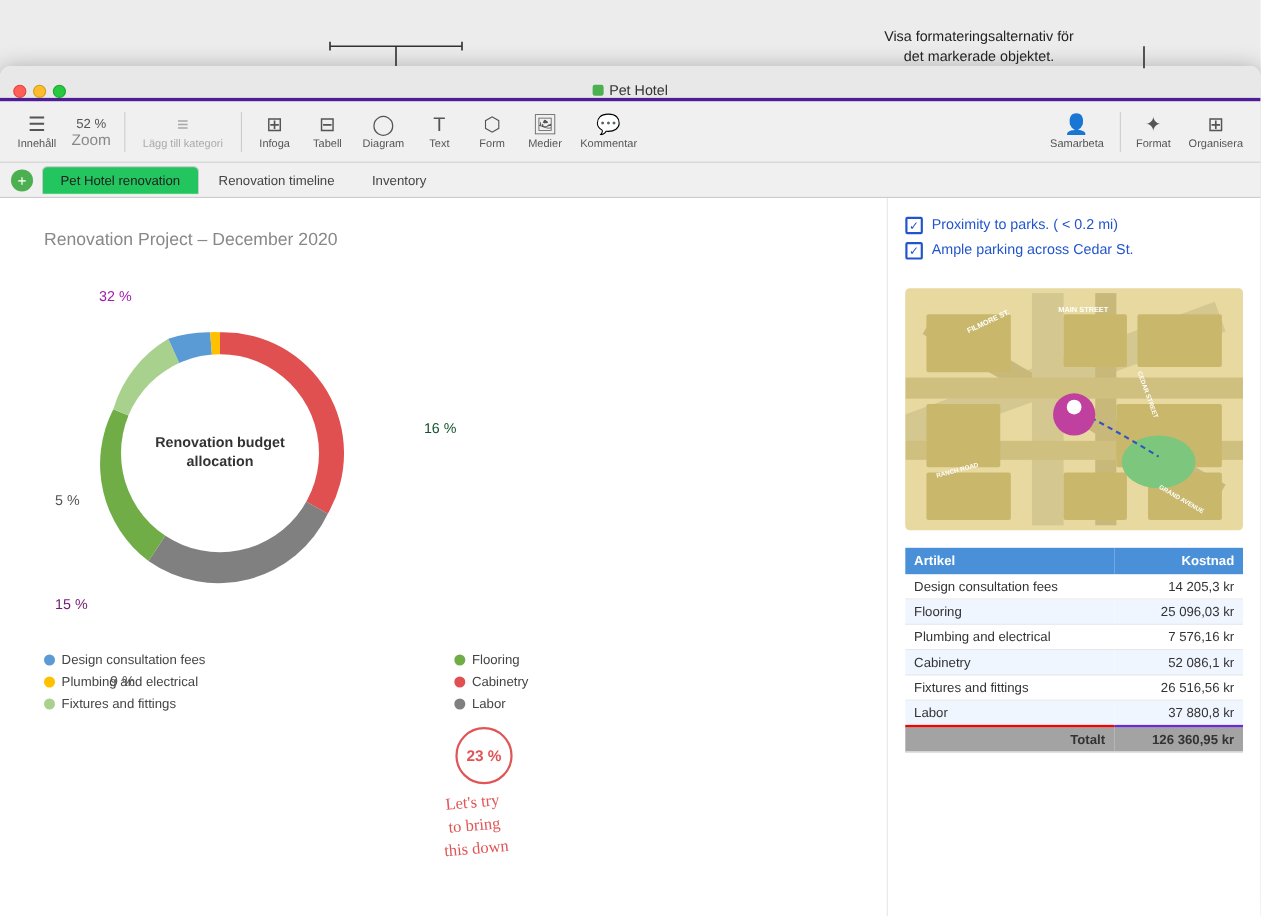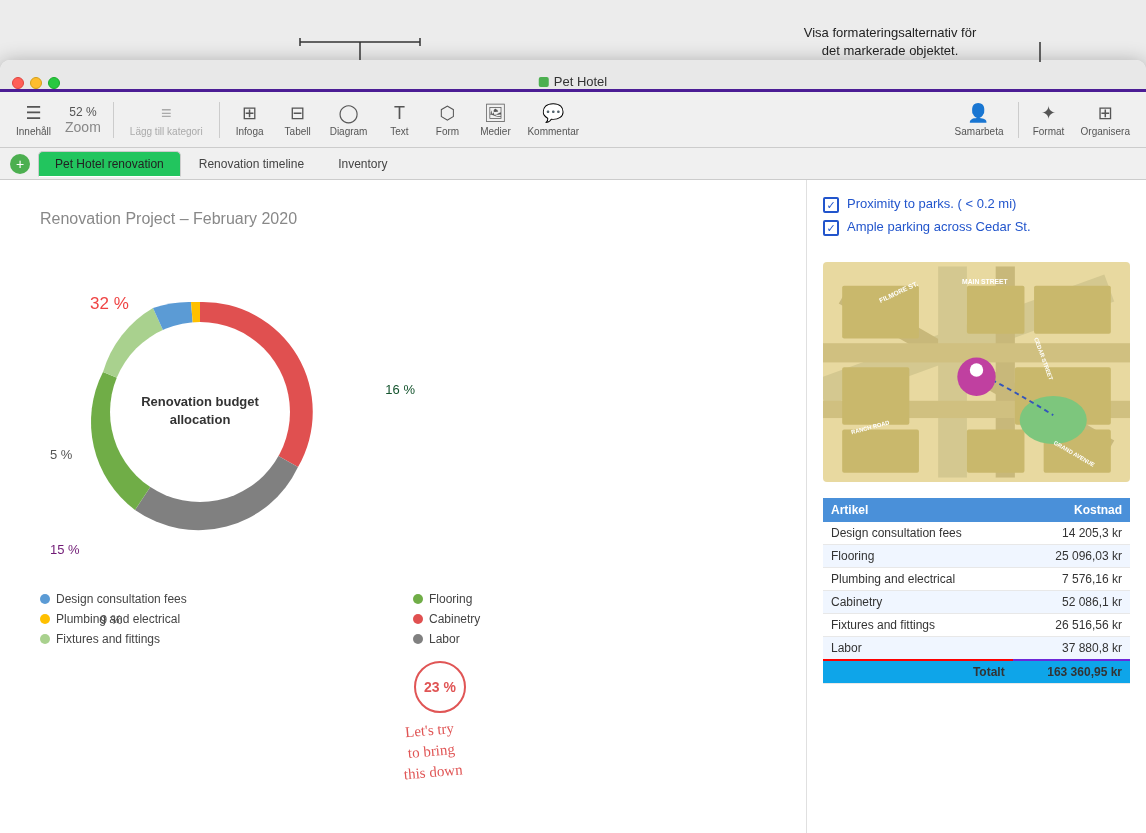--- a/index.html
+++ b/index.html
@@ -281,21 +281,21 @@
     .data-table td {
       padding: 4px 8px;
       border-bottom: 1px solid #e8e8e8;
       color: #333;
     }
     .data-table td.right { text-align: right; }
     .data-table tr:nth-child(even) td { background: #f0f6ff; }
     .data-table .total-row td {
       font-weight: 700;
       border-top: 1px solid #aaa;
-      background: #0ea5e9;
+      background: #a3a3a3;
     }
     .labor-row td { color: #333; }
 
     
     .percent-circle {
       position: absolute;
       bottom: 120px;
       right: 340px;
       width: 52px; height: 52px;
       border: 2px solid #e05555;
@@ -420,26 +420,26 @@
   <div class="tab-bar">
     <div class="tab-add-btn">+</div>
     <div class="tab active">Pet Hotel renovation</div>
     <div class="tab">Renovation timeline</div>
     <div class="tab">Inventory</div>
   </div>
 
   <div class="content">
 
     <div class="slide-area">
-      <div class="slide-subtitle">Renovation Project – February 2020</div>
+      <div class="slide-subtitle">Renovation Project – December 2020</div>
 
       
       <div style="position:relative; display:inline-block;">
         
-        <div style="position:absolute; top:10px; left:50px; font-size:17px; color:#ef4444;margin-top:32px;">32 %</div>
+        <div style="position:absolute; top:10px; left:50px; font-size:13px; color:#a21caf;">32 %</div>
         <div style="position:absolute; top:130px; right:-55px; font-size:13px; color:#14532d;">16 %</div>
         <div style="position:absolute; top:195px; left:10px; font-size:13px; color:#555;">5 %</div>
         <div style="position:absolute; top:290px; left:10px; font-size:13px; color:#701a75;">15 %</div>
         <div style="position:absolute; top:360px; left:60px; font-size:13px; color:#555;">9 %</div>
 
         <svg class="donut-svg" viewBox="0 0 320 320">
 
           <circle cx="160" cy="160" r="80" fill="white"></circle>
 
           <path d="M160,160 L160,50 A110,110 0 0,1 258,215 Z" fill="#e05050"></path>
@@ -572,20 +572,20 @@
             <tr>
               <td>Fixtures and fittings</td>
               <td class="right">26 516,56 kr</td>
             </tr>
             <tr class="labor-row">
               <td style="border-bottom: 2px solid red;">Labor</td>
               <td class="right" style="border-bottom: 2px solid #6d28d9;">37 880,8 kr</td>
             </tr>
             <tr class="total-row">
               <td style="text-align:right; padding-right:8px;">Totalt</td>
-              <td class="right">163 360,95 kr</td>
+              <td class="right">126 360,95 kr</td>
             </tr>
           </tbody>
         </table>
       </div>
     </div>
   </div>
 </div>
 
 </body></html>

